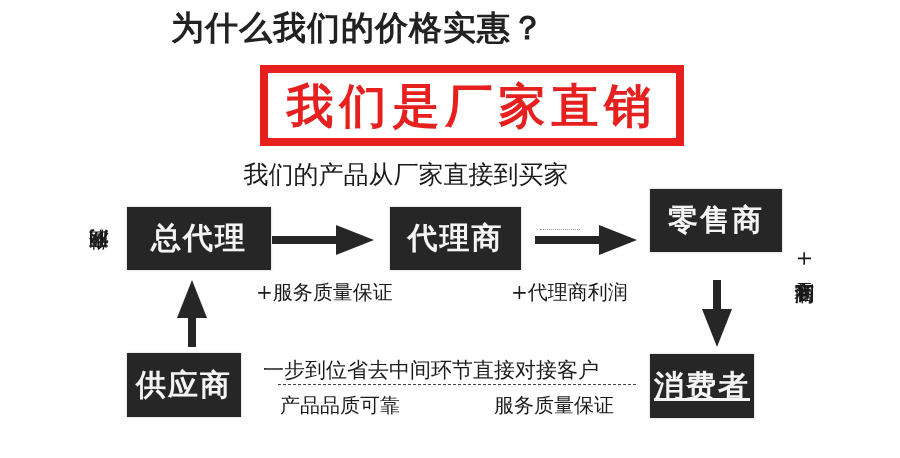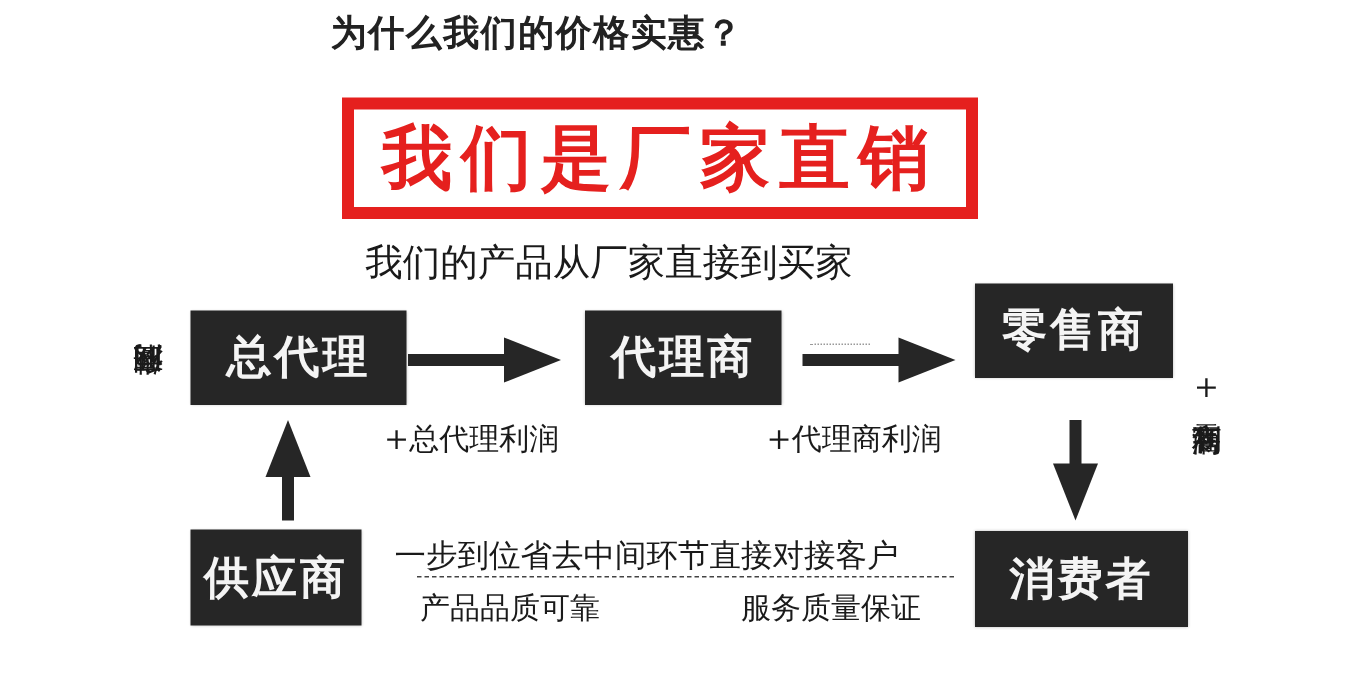--- a/index.html
+++ b/index.html
@@ -1,22 +1,22 @@
 <!DOCTYPE html>
 <html><head>
 <meta charset="utf-8">
 <style>
   * { margin:0; padding:0; box-sizing:border-box; }
   html, body { width:900px; height:458px; background:#ffffff; overflow:hidden; }
   body { position:relative; font-family:"DejaVu Sans","Liberation Sans",sans-serif; color:#1a1a1a; }
   .abs { position:absolute; }
 
-  .title { left:0; top:6px; width:716px; text-align:center; font-size:24px; font-weight:bold; color:#222; letter-spacing:1px; }
+  .title { left:0; top:6px; width:716px; text-align:center; font-size:33px; font-weight:bold; color:#222; letter-spacing:1px; }
 
-  .banner { left:228px; top:65px; width:424px; height:81px; border:8px solid #e5201e; background:#fff;
+  .banner { left:260px; top:65px; width:424px; height:81px; border:8px solid #e5201e; background:#fff;
             display:flex; align-items:center; justify-content:center; }
   .banner-text { font-size:47px; font-weight:bold; color:#e5201e; letter-spacing:6px; line-height:1; }
 
   .subtitle { left:0; top:158px; width:812px; text-align:center; font-size:25px; color:#1a1a1a; font-family:"DejaVu Sans",sans-serif; }
 
   .node { background:#262626; color:#f4f4f4; display:flex; align-items:center; justify-content:center;
           font-size:30px; font-weight:bold; letter-spacing:2px; box-shadow:0 0 2px #bbb; }
 
   .h-arrow { height:30px; }
   .h-arrow .shaft { position:absolute; left:0; top:11px; height:8px; background:#262626; }
@@ -54,21 +54,21 @@
 </div>
 <div class="abs node" style="left:390px;top:207px;width:131px;height:63px;">
   <span>代理商</span>
 </div>
 <div class="abs node" style="left:650px;top:189px;width:132px;height:63px;">
   <span>零售商</span>
 </div>
 <div class="abs node" style="left:127px;top:353px;width:114px;height:64px;text-align:center;">
   <span>供应商</span>
 </div>
-<div class="abs node" style="left:650px;top:354px;width:142px;height:64px;">
+<div class="abs node" style="left:650px;top:354px;width:104px;height:64px;text-decoration:underline;">
   <span>消费者</span>
 </div>
 
 <div class="abs h-arrow" style="left:272px;top:225px;width:102px;">
   <div class="shaft" style="width:70px;"></div>
     <div class="head"></div>
 </div>
 <div class="abs h-arrow" style="left:535px;top:225px;width:102px;">
   <div class="shaft" style="width:70px;"></div>
     <div class="head"></div>
@@ -77,21 +77,21 @@
 
 <div class="abs v-arrow" style="left:177px;top:280px;height:67px;">
   <div class="head-up"></div>
     <div class="shaft" style="top:34px;height:33px;"></div>
 </div>
 <div class="abs v-arrow" style="left:702px;top:280px;height:67px;">
   <div class="shaft" style="top:0;height:34px;"></div>
     <div class="head-down"></div>
 </div>
 
-<div class="abs label" style="left:256px;top:279px;">+总代理利润</div>
+<div class="abs label" style="left:256px;top:279px;">+服务质量保证</div>
 <div class="abs label" style="left:511px;top:279px;">+代理商利润</div>
 
 <div class="abs vlabel rot" style="left:88px;top:266px;">供应商利润</div>
 <div class="abs vlabel" style="left:795px;top:250px;">+零售商利润</div>
 
 <div class="abs label" style="left:263px;top:356px;font-size:21px;">一步到位省去中间环节直接对接客户</div>
 <div class="abs dash"></div>
 <div class="abs label" style="left:280px;top:392px;">产品品质可靠</div>
 <div class="abs label" style="left:494px;top:392px;">服务质量保证</div>
 

